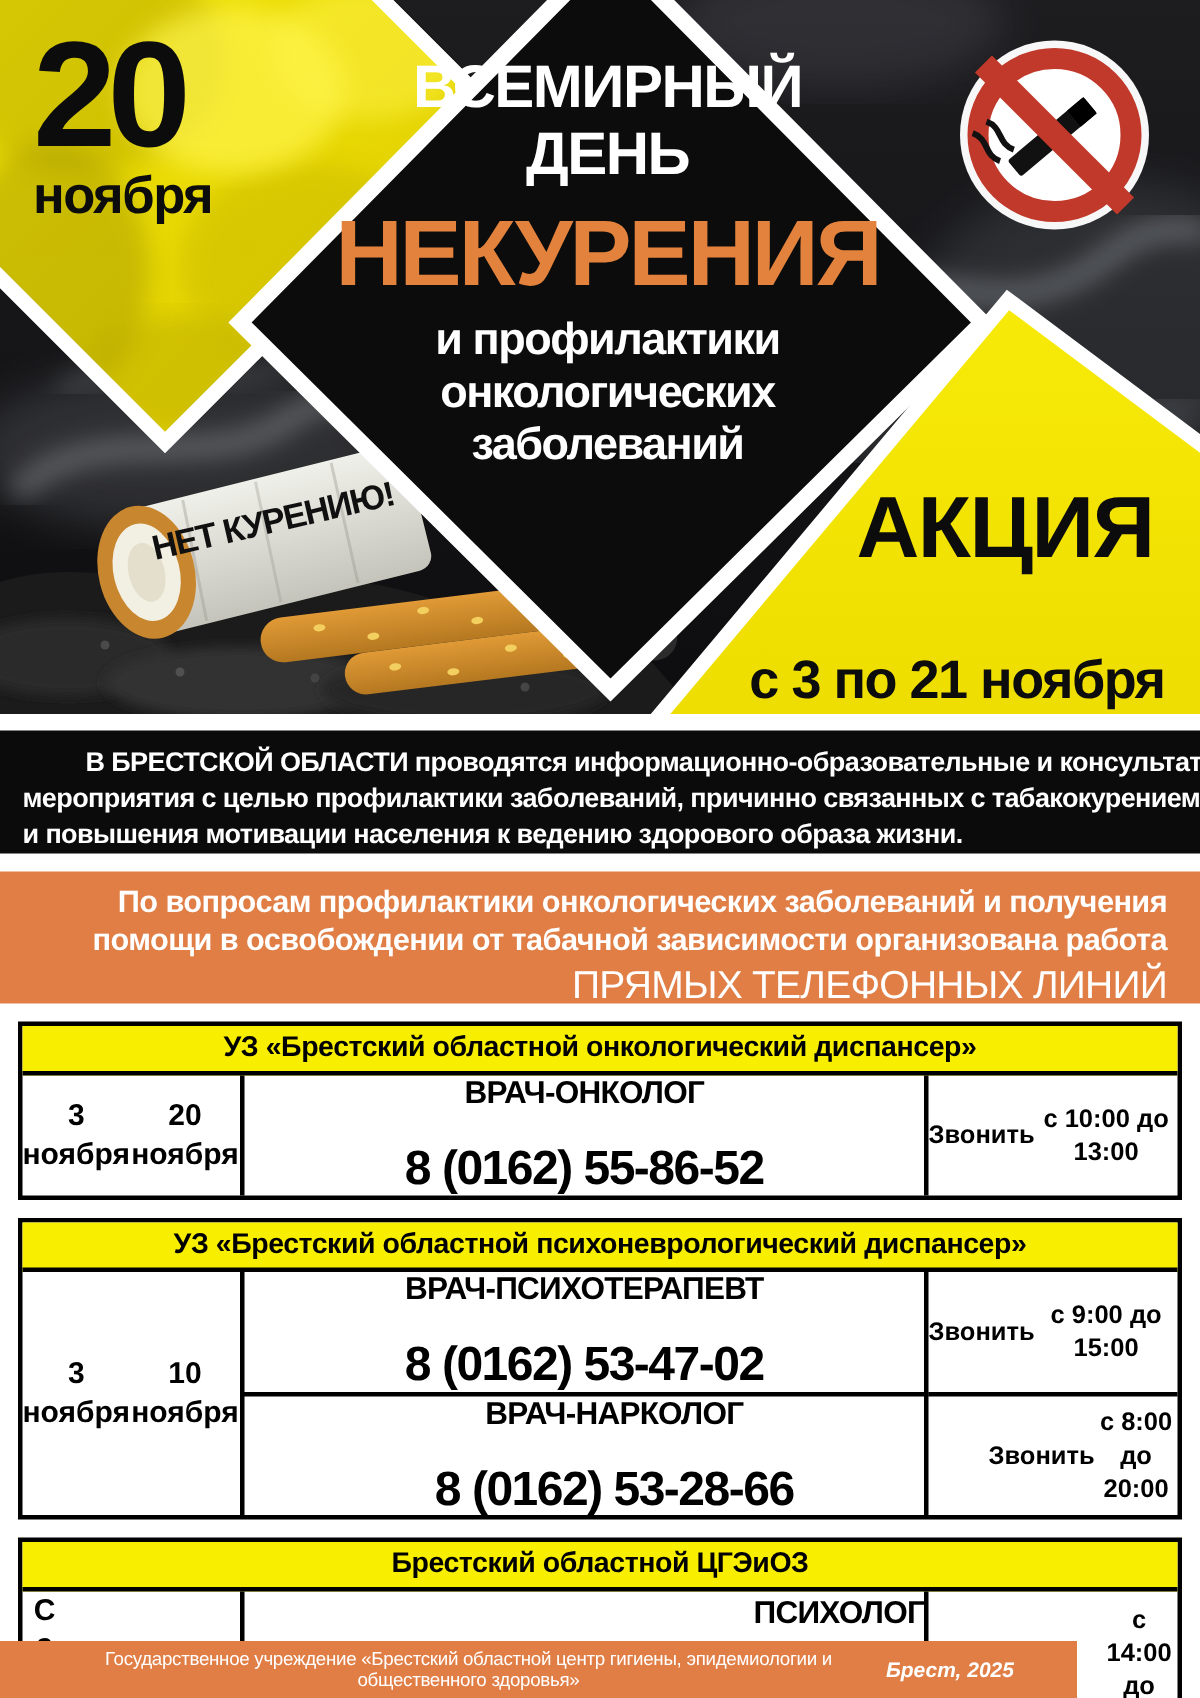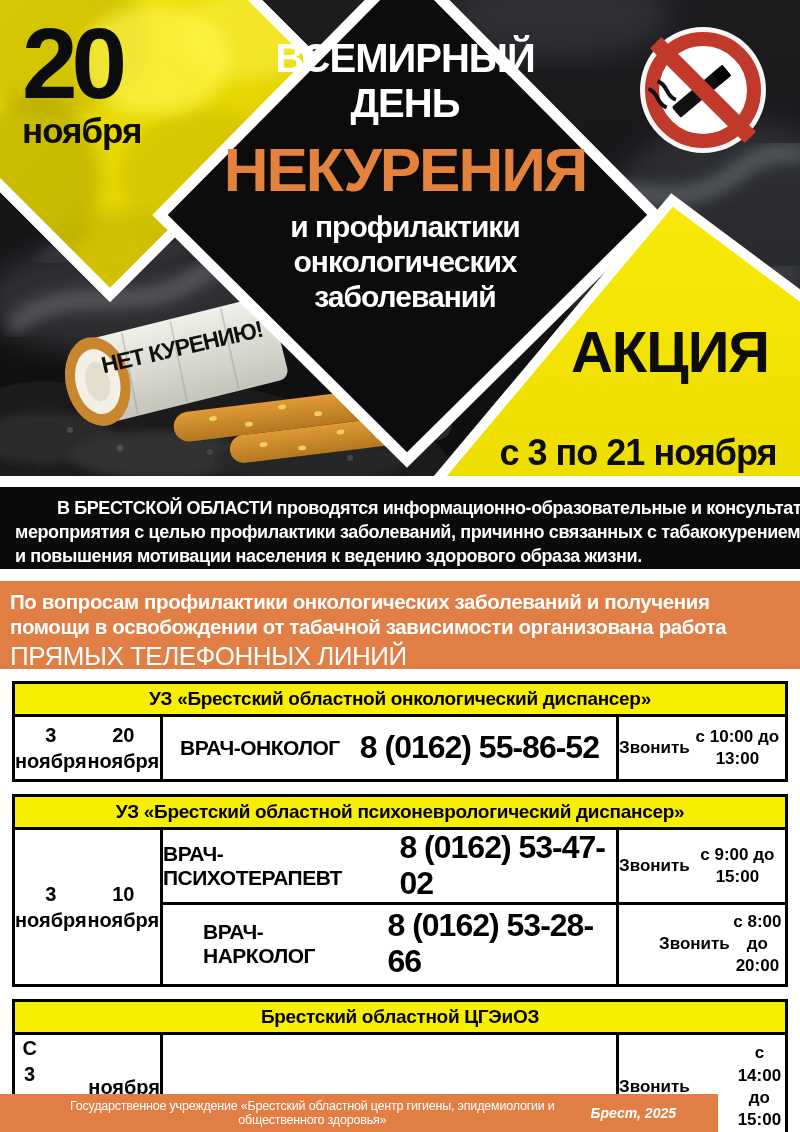--- a/index.html
+++ b/index.html
@@ -20,30 +20,30 @@
               font-size:23px;font-weight:800;color:#101010;text-align:center;letter-spacing:-1px;}
   .akcia{left:520px;top:323px;width:300px;text-align:center;font-size:58px;font-weight:800;
          letter-spacing:-1px;color:#0c0c0c;line-height:1;}
   .akcia-dates{left:478px;top:392px;width:320px;text-align:center;font-size:36px;font-weight:700;
                letter-spacing:-1px;color:#0c0c0c;margin-top:40px;}
   
   .info-band{margin-top:11px;background:#0b0b0b;color:#fff;height:82px;padding:9px 15px 0 15px;box-sizing:border-box;}
   .info-band .ln{font-size:18px;font-weight:700;letter-spacing:-.4px;line-height:24px;white-space:nowrap;}
   .info-band .ln.first{padding-left:42px;}
   .hotline-band{margin-top:12px;background:#E17E45;color:#fff;height:88px;padding:8px 22px 0 10px;
-                box-sizing:border-box;text-align:left;}
+                box-sizing:border-box;text-align:right;}
   .hotline-band .ln{font-size:20.5px;font-weight:700;letter-spacing:-.4px;line-height:25px;}
   .hotline-band .em{font-size:26px;font-weight:400;letter-spacing:-.5px;line-height:34px;}
   
   .ptable{margin:12px 12px 0 12px;border:3px solid #000;background:#fff;}
   .ptable .thead{background:#F8EE00;text-align:center;font-size:19px;font-weight:700;
                  height:30px;line-height:30px;border-bottom:3px solid #000;letter-spacing:-.3px;}
   .tgrid{display:grid;grid-template-columns:145px 1fr 166px;}
   .cell{display:flex;flex-direction:row;align-items:center;justify-content:center;box-sizing:border-box;}
-  .cell.mid{flex-direction:row;gap:20px;border-left:3px solid #000;border-right:3px solid #000;}
+  .cell.mid{flex-direction:column;gap:20px;border-left:3px solid #000;border-right:3px solid #000;}
   .dates{font-size:20px;font-weight:700;line-height:1.3;text-align:center;}
   .spec{font-size:21px;font-weight:700;letter-spacing:-.5px;}
   .phone{font-size:32px;font-weight:800;letter-spacing:-1px;line-height:1.12;}
   .call{font-size:17px;font-weight:700;line-height:1.3;text-align:center;}
   .r1{min-height:62px;}
   .t2 .rA{min-height:66px;}
   .t2 .rB{min-height:82px;border-top:3px solid #000;padding-left:40px;}
   .t2 .cell.span2{grid-column:1;grid-row:1 / span 2;}
   .t3 .r1{min-height:58px;gap:44px;}
   .t3 .cell.mid{gap:40px;align-items:flex-end;}

